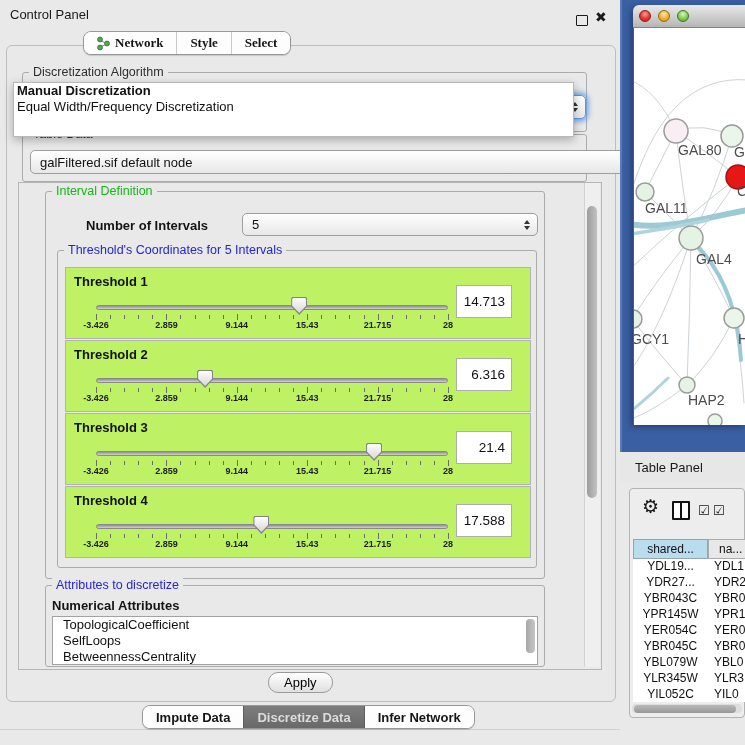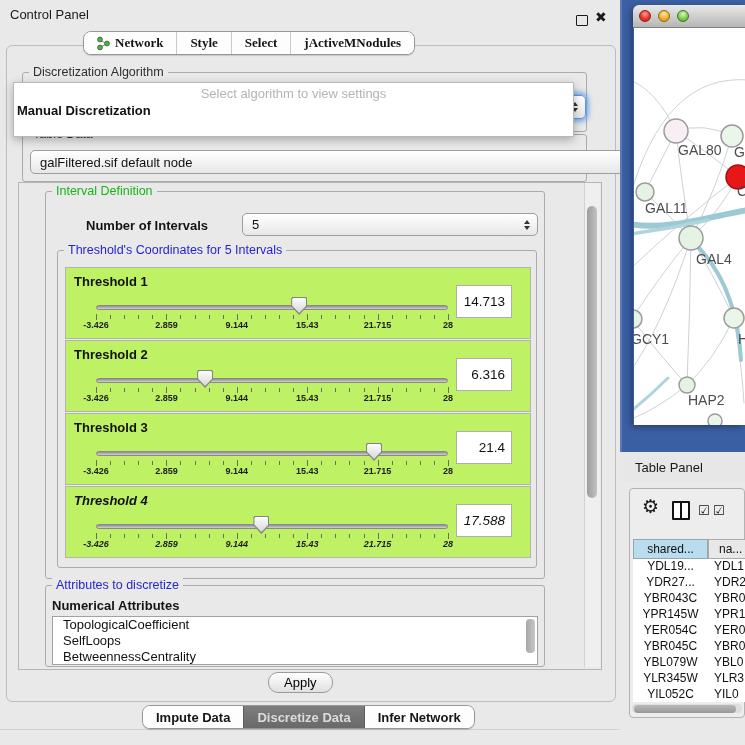--- a/index.html
+++ b/index.html
@@ -141,23 +141,20 @@
           <circle cx="3" cy="11.5" r="2.4" fill="#55a855" stroke="#3c7a3c"></circle>
           <circle cx="10" cy="7.5" r="2.4" fill="#55a855" stroke="#3c7a3c"></circle>
         </svg>
         <span>Network</span>
       </div>
       <div class="seg">
         <span>Style</span>
       </div>
       <div class="seg">
         <span>Select</span>
-      </div>
-      <div class="seg">
-        <span>jActiveMNodules</span>
       </div>
     </div>
 
   <div class="abs" id="content-panel"></div>
 
   <div class="group" id="algo-group" style="left:22px;top:72px;width:563px;height:58px;">
     <span class="legend dark">Discretization Algorithm</span>
   </div>
   <div class="combo focus" id="algo-combo" style="left:30px;top:95px;width:556px;height:24px;">
     <span class="spin">
@@ -301,21 +298,21 @@
             <div class="tick" style="left: 382px; top: 46px; height: 6px;"></div>
             <div class="tlabel" style="left: 30px;">-3.426</div>
             <div class="tlabel" style="left: 100.4px;">2.859</div>
             <div class="tlabel" style="left: 170.8px;">9.144</div>
             <div class="tlabel" style="left: 241.2px;">15.43</div>
             <div class="tlabel" style="left: 311.6px;">21.715</div>
             <div class="tlabel" style="left: 382px;">28</div>
             <div class="thumb" style="left: 300.074px;"></div>
             <div class="valbox">21.4</div>
           </div>
-          <div class="tpanel" style="top: 235px; font-style: italic;">
+          <div class="tpanel" style="top: 235px;">
             <div class="ttitle">Threshold 4</div>
             <div class="track"></div>
             <div class="tick" style="left: 30px; top: 46px; height: 6px;"></div>
             <div class="tick" style="left: 44.08px; top: 47px; height: 4px;"></div>
             <div class="tick" style="left: 58.16px; top: 47px; height: 4px;"></div>
             <div class="tick" style="left: 72.24px; top: 47px; height: 4px;"></div>
             <div class="tick" style="left: 86.32px; top: 47px; height: 4px;"></div>
             <div class="tick" style="left: 100.4px; top: 46px; height: 6px;"></div>
             <div class="tick" style="left: 114.48px; top: 47px; height: 4px;"></div>
             <div class="tick" style="left: 128.56px; top: 47px; height: 4px;"></div>
@@ -374,22 +371,22 @@
       <div class="seg dark">
         <span>Discretize Data</span>
       </div>
       <div class="seg">
         <span>Infer Network</span>
       </div>
     </div>
   <div class="abs" id="bottom-divider"></div>
 
   <div class="abs" id="algo-popup">
-    <div id="popup-hint">Select algorithm to view settings</div>
     <div class="popup-opt sel">Manual Discretization</div>
+    <div class="popup-opt">Equal Width/Frequency Discretization</div>
   </div>
 
   <div class="abs" id="blue-frame"></div>
 
   <div class="abs" id="mac-window">
     <div id="mac-titlebar">
       <span class="light" id="light-red"></span>
       <span class="light" id="light-yellow"></span>
       <span class="light" id="light-green"></span>
     </div>

